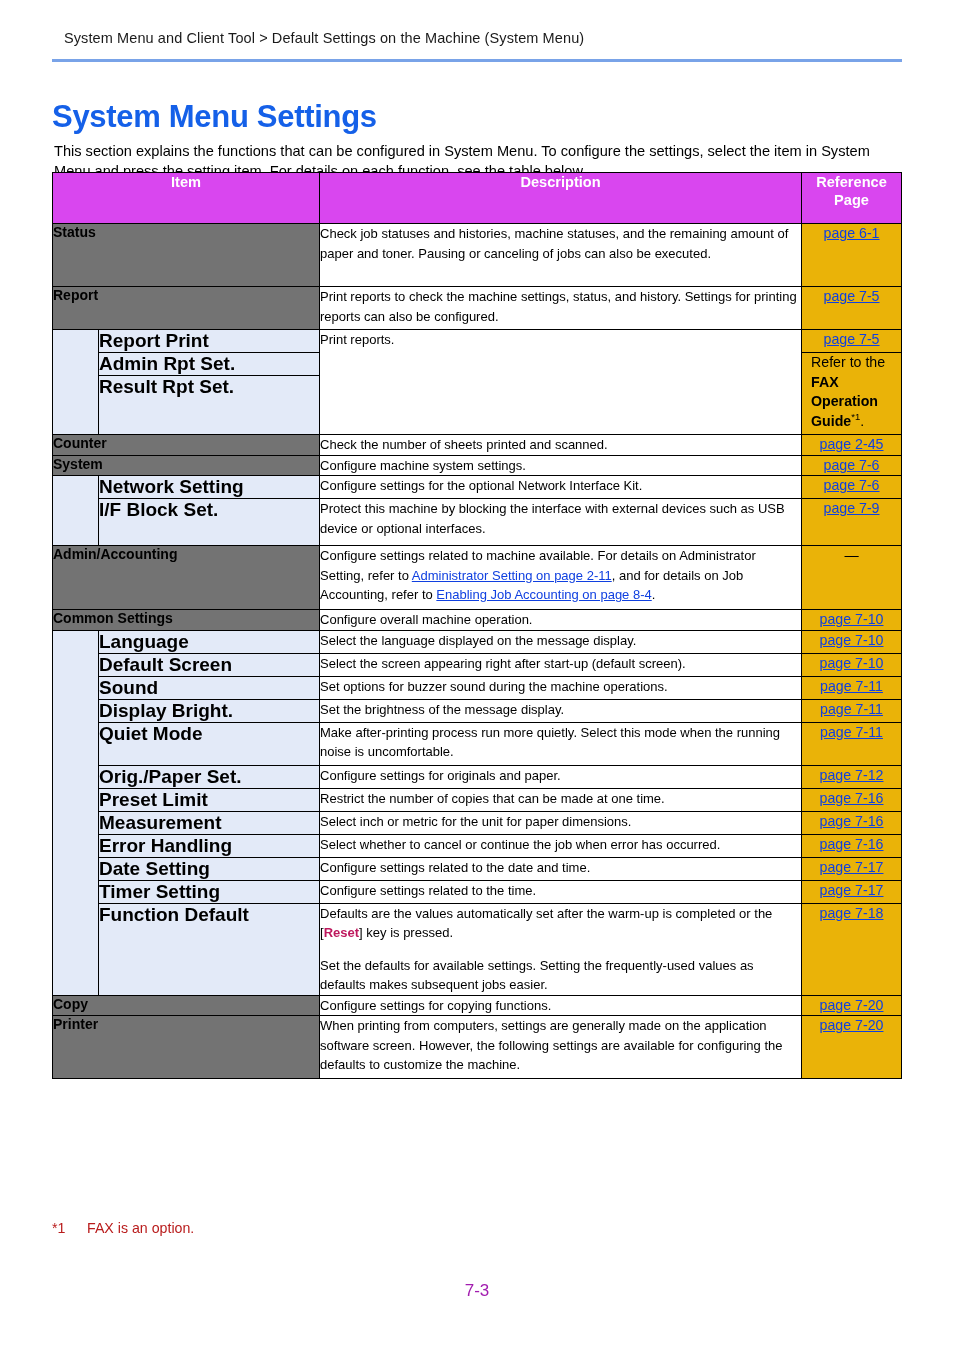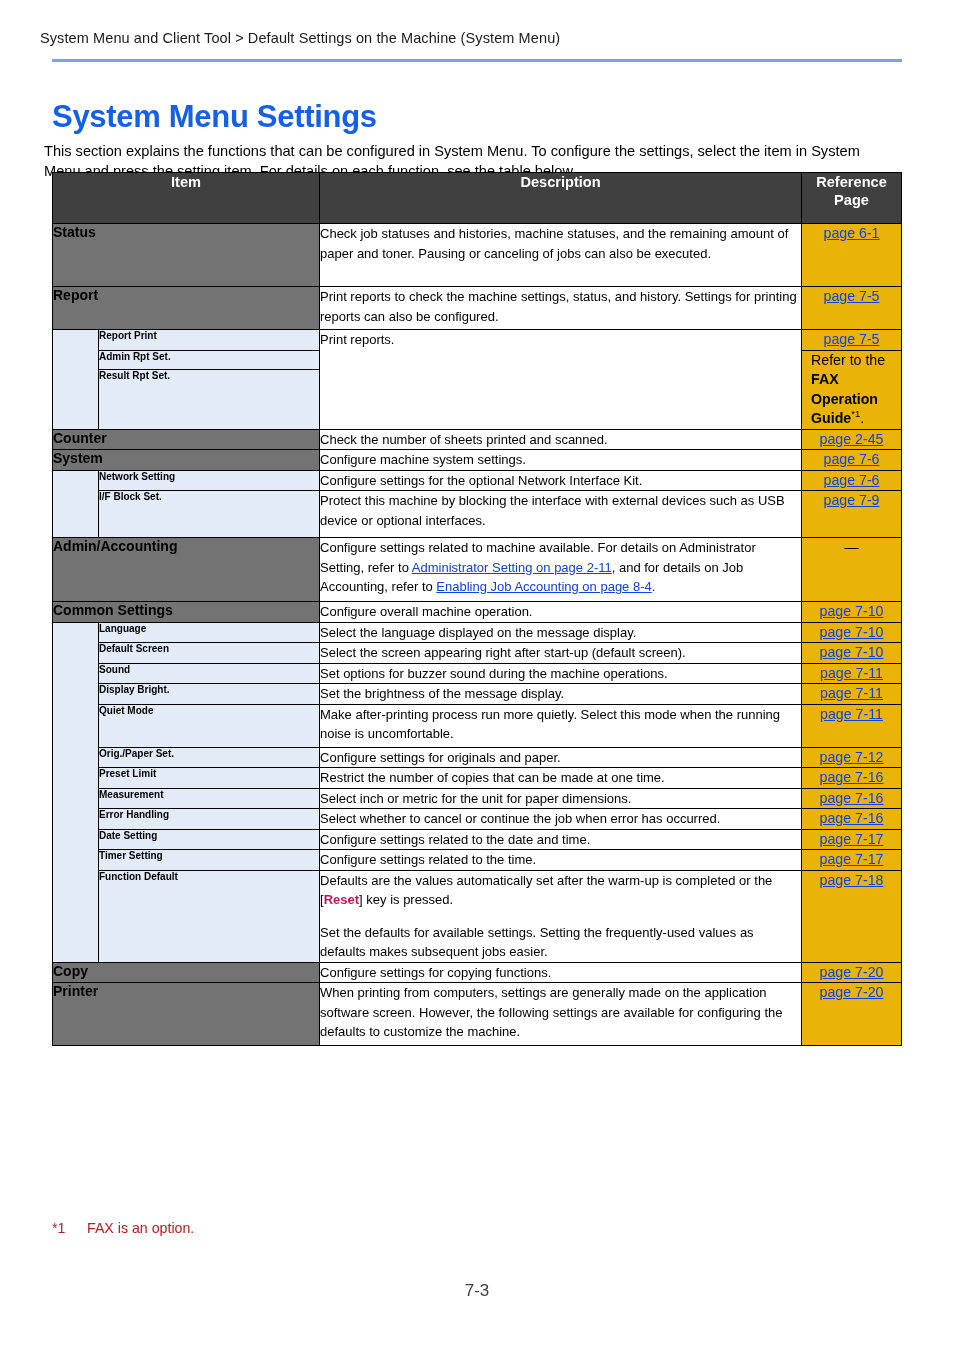--- a/index.html
+++ b/index.html
@@ -19,21 +19,21 @@
     position: relative;
     width: 954px;
     height: 1350px;
     box-sizing: border-box;
     padding: 0;
   }
 
   
   .breadcrumb {
     position: absolute;
-    left: 40px;
+    left: 64px;
     top: 30px;
     font-size: 14.5px;
     color: #1a1a1a;
     letter-spacing: 0.1px;
     white-space: nowrap;
   }
   .rule {
     position: absolute;
     left: 52px;
     top: 59px;
@@ -49,21 +49,21 @@
     top: 78px;
     font-size: 31px;
     font-weight: bold;
     color: #1560e8;
     letter-spacing: -0.3px;
   }
 
   
   .intro {
     position: absolute;
-    left: 44px;
+    left: 54px;
     top: 126px;
     width: 852px;
     font-size: 14.6px;
     line-height: 20.5px;
     color: #000;
   }
 
   
   .tbl-wrap {
     position: absolute;
@@ -77,21 +77,21 @@
     width: 849px;
     font-size: 13.6px;
   }
   table.main td, table.main th {
     border: 1px solid #000;
     vertical-align: top;
     padding: 0;
   }
 
   th.hdr {
-    background: #404040;
+    background: #d946ef;
     color: #ffffff;
     font-size: 14.6px;
     font-weight: bold;
     text-align: center;
     height: 50px;
     vertical-align: middle;
     line-height: 18px;
   }
 
   
@@ -102,21 +102,21 @@
     padding: 7px 0 7px 10px;
   }
   td.item-spacer {
     background: #e3eaf8;
     border-right: none;
     padding: 0;
   }
   td.item-lvl2 {
     background: #e3eaf8;
     font-weight: bold;
-    font-size: 10px;
+    font-size: 19px;
     padding: 7px 0 7px 10px;
     border-left: 1px solid #000;
   }
   td.desc {
     background: #ffffff;
     padding: 7px 12px 7px 9px;
     line-height: 19.5px;
     font-size: 13px;
   }
   td.ref {
@@ -159,21 +159,21 @@
   .footnote .fn-num { display: inline-block; width: 35px; }
 
   
   .pagenum {
     position: absolute;
     left: 0;
     top: 1281px;
     width: 954px;
     text-align: center;
     font-size: 17px;
-    color: #404040;
+    color: #a21caf;
   }
 </style>
 </head>
 <body>
 
 <div class="page">
 
   <div class="breadcrumb">System Menu and Client Tool &gt; Default Settings on the Machine (System Menu)</div>
   <div class="rule"></div>
 

